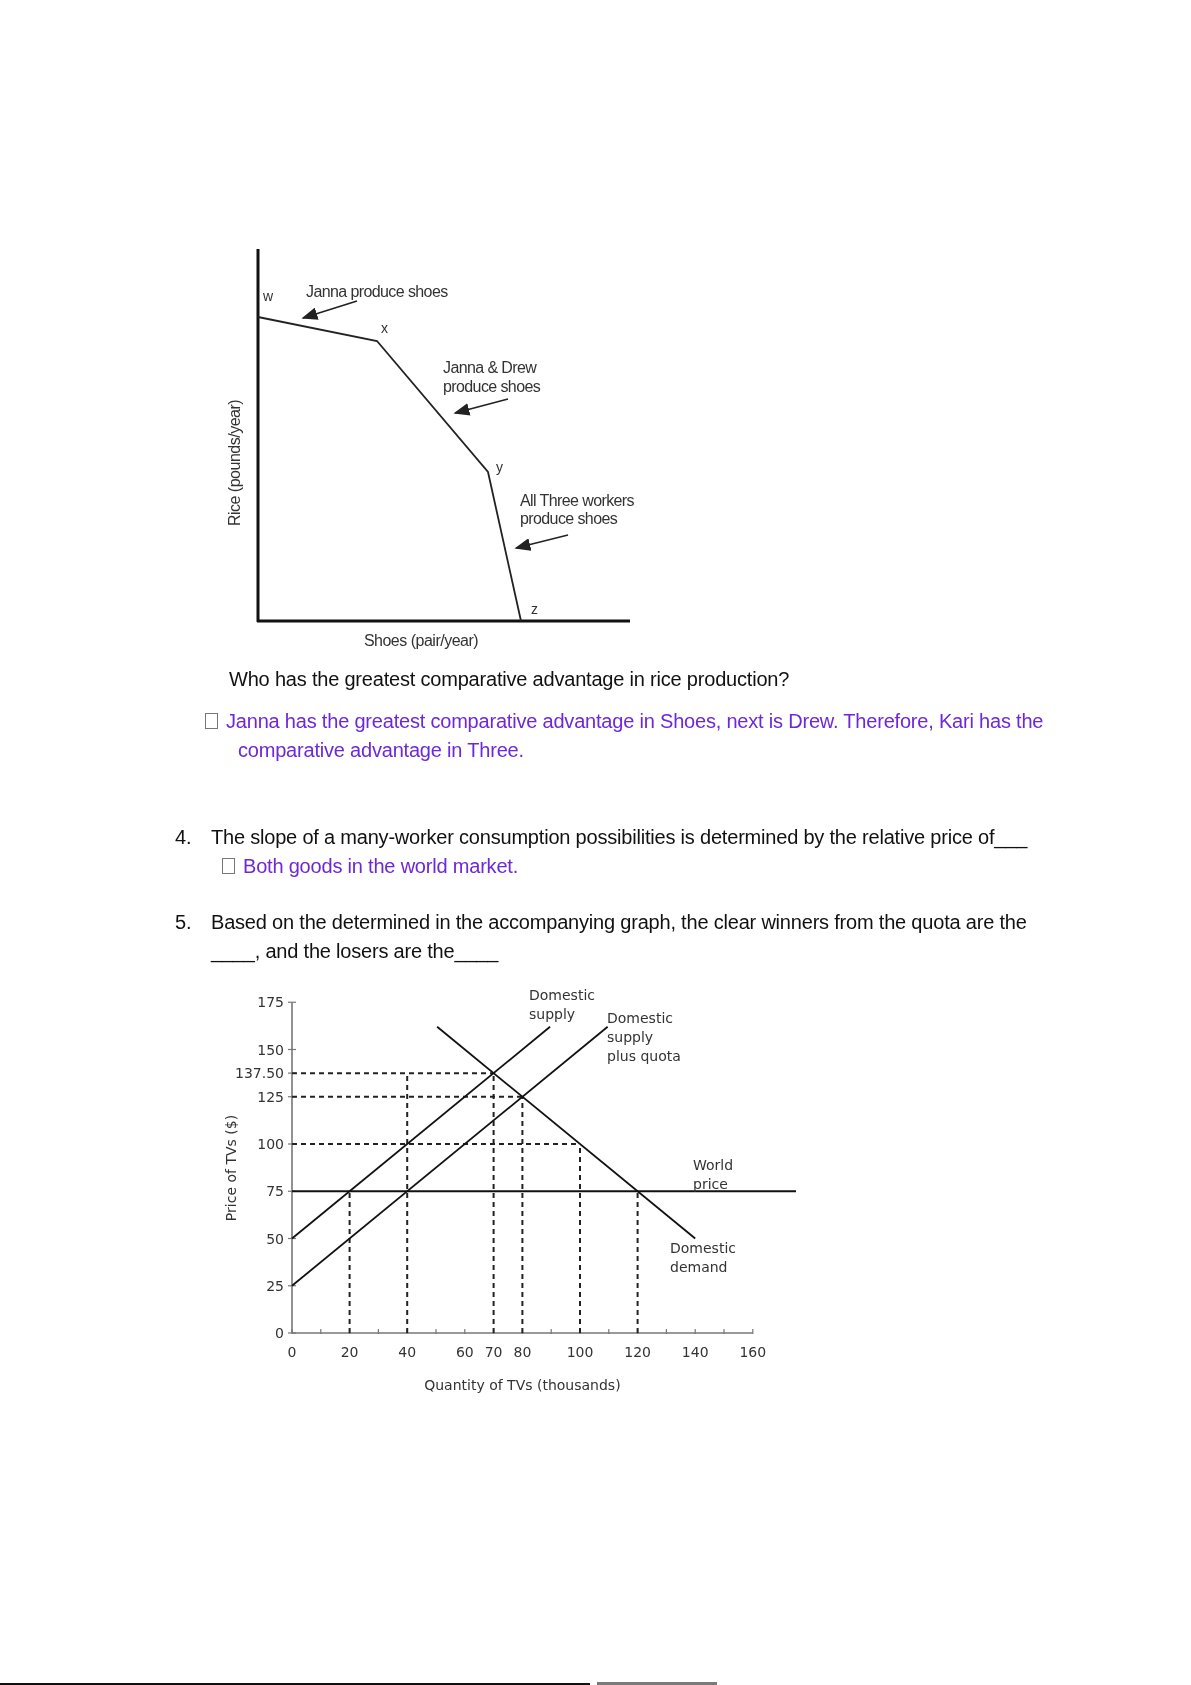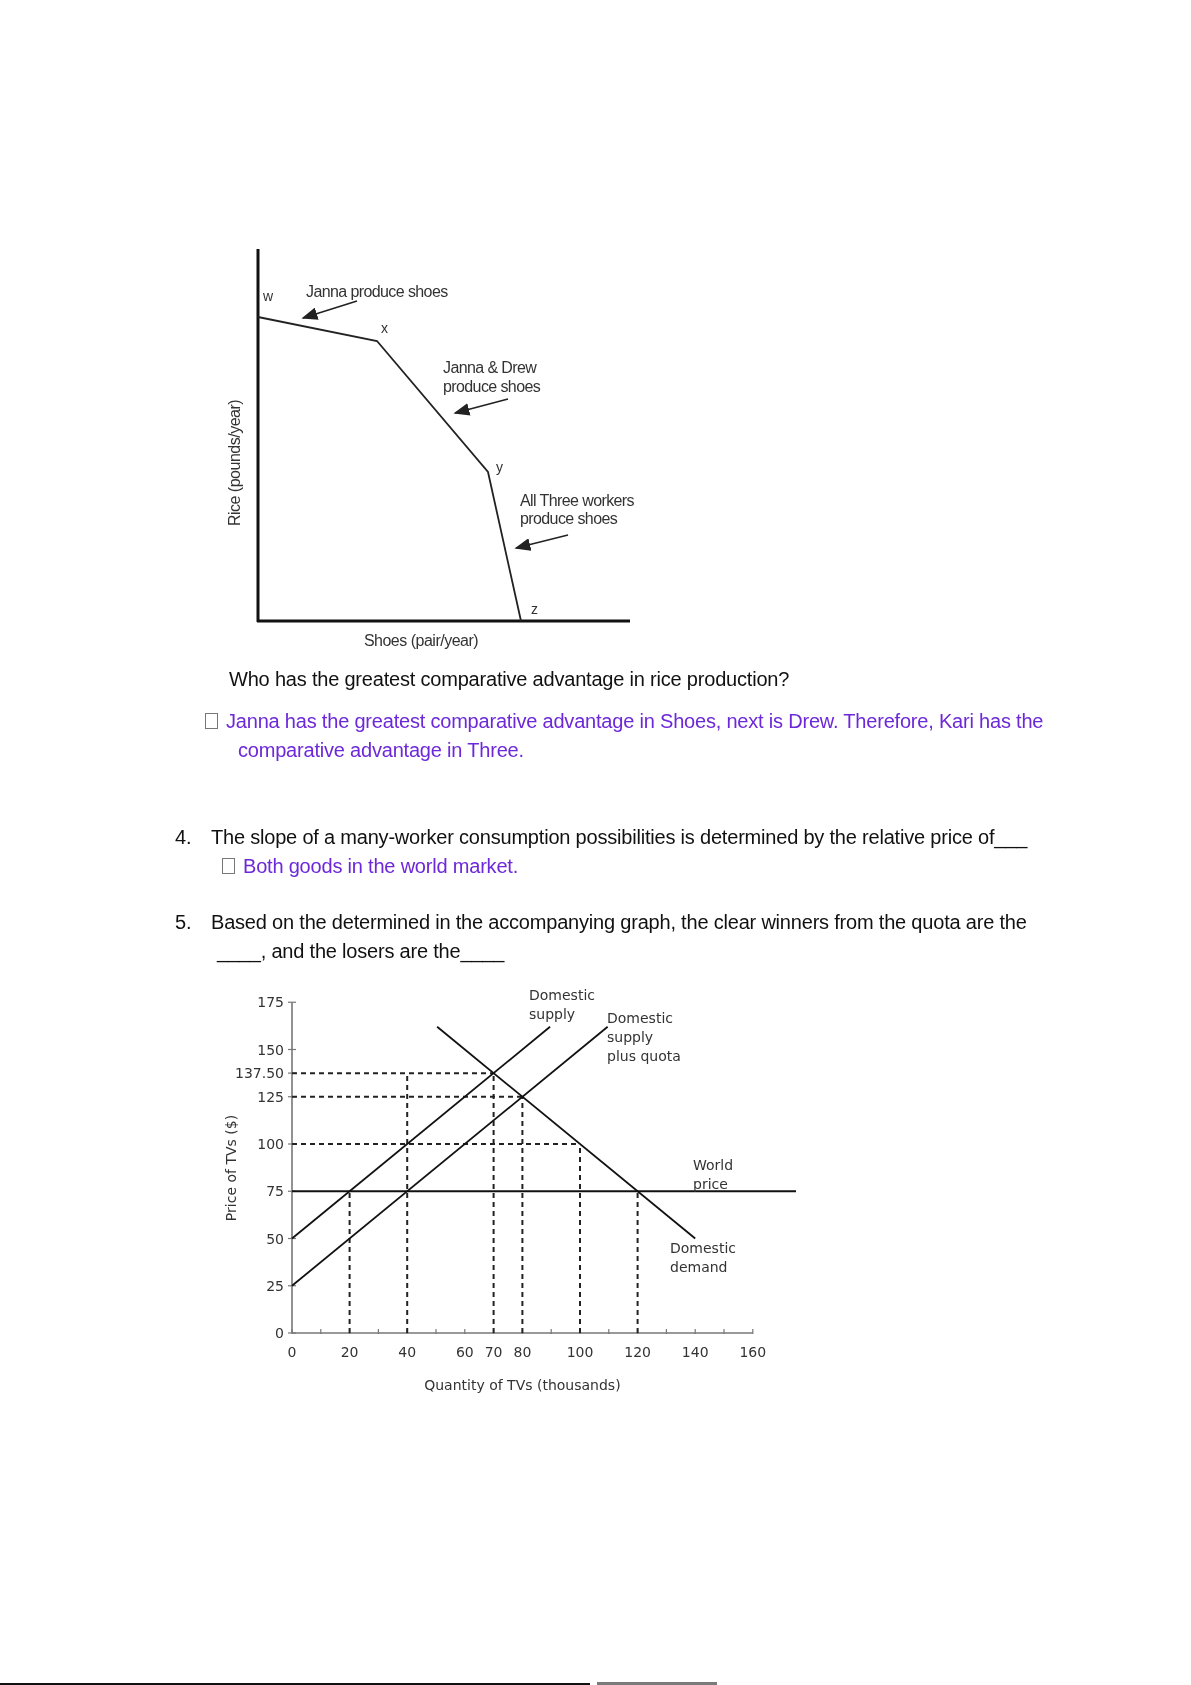--- a/index.html
+++ b/index.html
@@ -57,21 +57,21 @@
 <div class="txt ans" style="left:238px; top:739px;">comparative advantage in Three.</div>
 
 <div class="txt" style="left:175px; top:826px;">4.</div>
 <div class="txt" style="left:211px; top:826px;">The slope of a many-worker consumption possibilities is determined by the relative price of___</div>
 <div class="txt ans" style="left:222px; top:855px;">
   <span class="box-glyph"></span><span>Both goods in the world market.</span>
 </div>
 
 <div class="txt" style="left:175px; top:911px;">5.</div>
 <div class="txt" style="left:211px; top:911px;">Based on the determined in the accompanying graph, the clear winners from the quota are the</div>
-<div class="txt" style="left:217px; top:940px;">____, and the losers are the____</div>
+<div class="txt" style="left:211px; top:940px;">____, and the losers are the____</div>
 
 <svg id="quota-svg" width="1191" height="1685">
   <g id="quota-layer">
       <line x1="292" y1="1002.25" x2="292" y2="1333" stroke="#777" stroke-width="1.6"></line>
       <line x1="292" y1="1333" x2="752.8" y2="1333" stroke="#777" stroke-width="1.6"></line>
       <line x1="288" y1="1333" x2="296" y2="1333" stroke="#777" stroke-width="1.2"></line>
       <text x="284" y="1338" font-size="14" text-anchor="end" fill="#333" font-family="&quot;DejaVu Sans&quot;, &quot;Liberation Sans&quot;, sans-serif">0</text>
       <line x1="288" y1="1285.75" x2="296" y2="1285.75" stroke="#777" stroke-width="1.2"></line>
       <text x="284" y="1290.75" font-size="14" text-anchor="end" fill="#333" font-family="&quot;DejaVu Sans&quot;, &quot;Liberation Sans&quot;, sans-serif">25</text>
       <line x1="288" y1="1238.5" x2="296" y2="1238.5" stroke="#777" stroke-width="1.2"></line>

